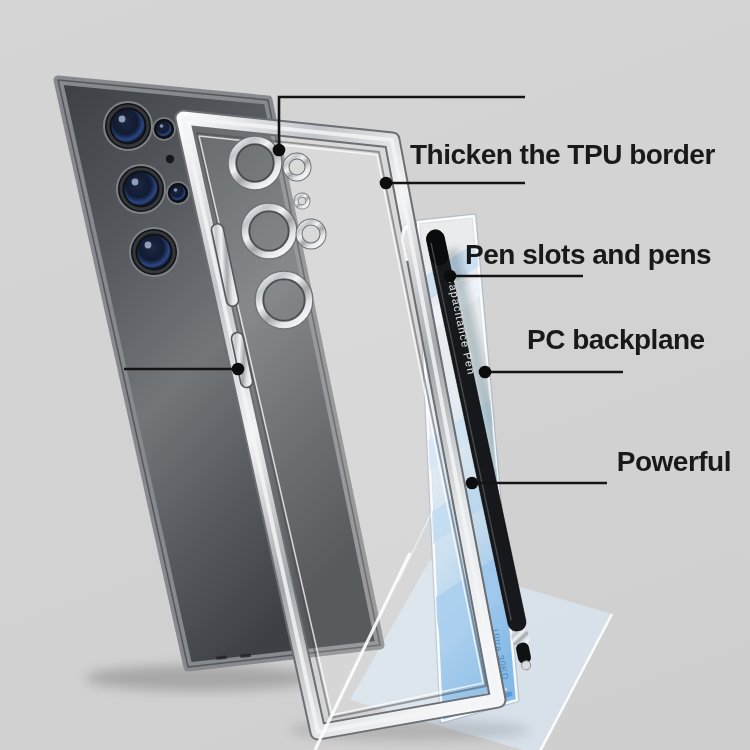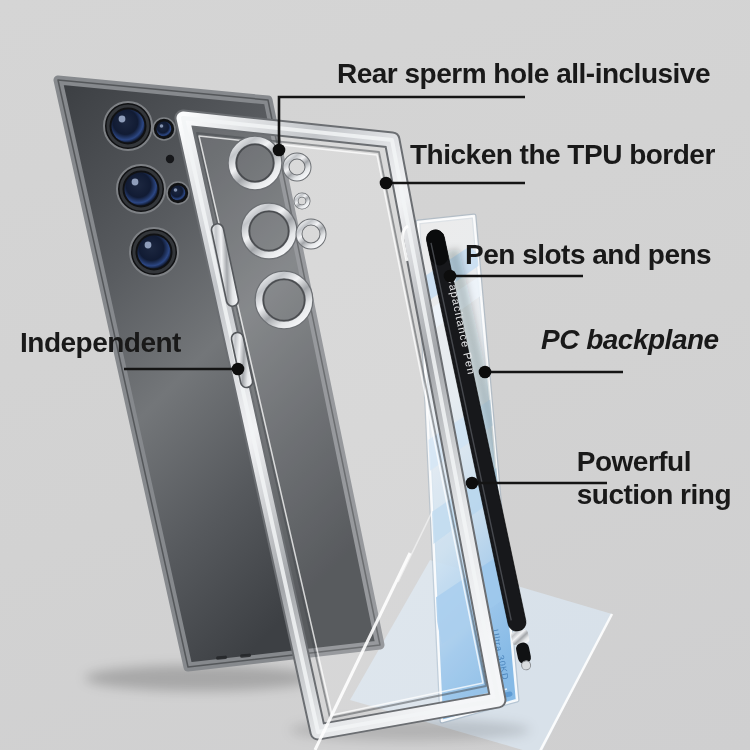--- a/index.html
+++ b/index.html
@@ -9,23 +9,23 @@
     font-family:"Liberation Sans", sans-serif;
   }
   .stage svg{position:absolute;left:0;top:0;}
   .lbl{
     position:absolute;color:#191919;font-weight:700;font-size:28px;
     letter-spacing:-0.5px;line-height:33px;white-space:nowrap;
   }
   .lbl-rear{left:337px;top:57px;}
   .lbl-tpu{left:410px;top:138px;}
   .lbl-pen{left:465px;top:238px;}
-  .lbl-pc{left:541px;top:323px;font-style:italic;}
+  .lbl-pc{left:527px;top:323px;}
   .lbl-keys{left:20px;top:326px;}
-  .lbl-suction{right:19px;top:445px;text-align:left;}
+  .lbl-suction{right:19px;top:445px;text-align:center;}
 </style>
 </head>
 <body>
 
 <div class="stage">
 
   <svg width="750" height="750" viewBox="0 0 750 750">
     <defs>
       <linearGradient id="phoneGrad" x1="0" y1="0" x2="0.55" y2="1">
         <stop offset="0" stop-color="#3b3e42"></stop>
@@ -207,30 +207,27 @@
     <g fill="#0d0d0d">
       <circle cx="279" cy="150" r="6.3"></circle>
       <circle cx="386" cy="183" r="6.3"></circle>
       <circle cx="450" cy="276" r="6.3"></circle>
       <circle cx="485" cy="372" r="6.3"></circle>
       <circle cx="238" cy="369" r="6.3"></circle>
       <circle cx="472" cy="483" r="6.3"></circle>
     </g>
   </svg>
 
-  <div class="lbl lbl-rear">Rear sperm hole all-inclusive</div>
 
   <div class="lbl lbl-tpu">Thicken the TPU border</div>
 
   <div class="lbl lbl-pen">Pen slots and pens</div>
 
   <div class="lbl lbl-pc">PC backplane</div>
 
   <div class="lbl lbl-keys">
-    <div>Independent</div>
   </div>
 
   <div class="lbl lbl-suction">
     <div>Powerful</div>
-    <div>suction ring</div>
   </div>
 
 </div>
 
 </body></html>

